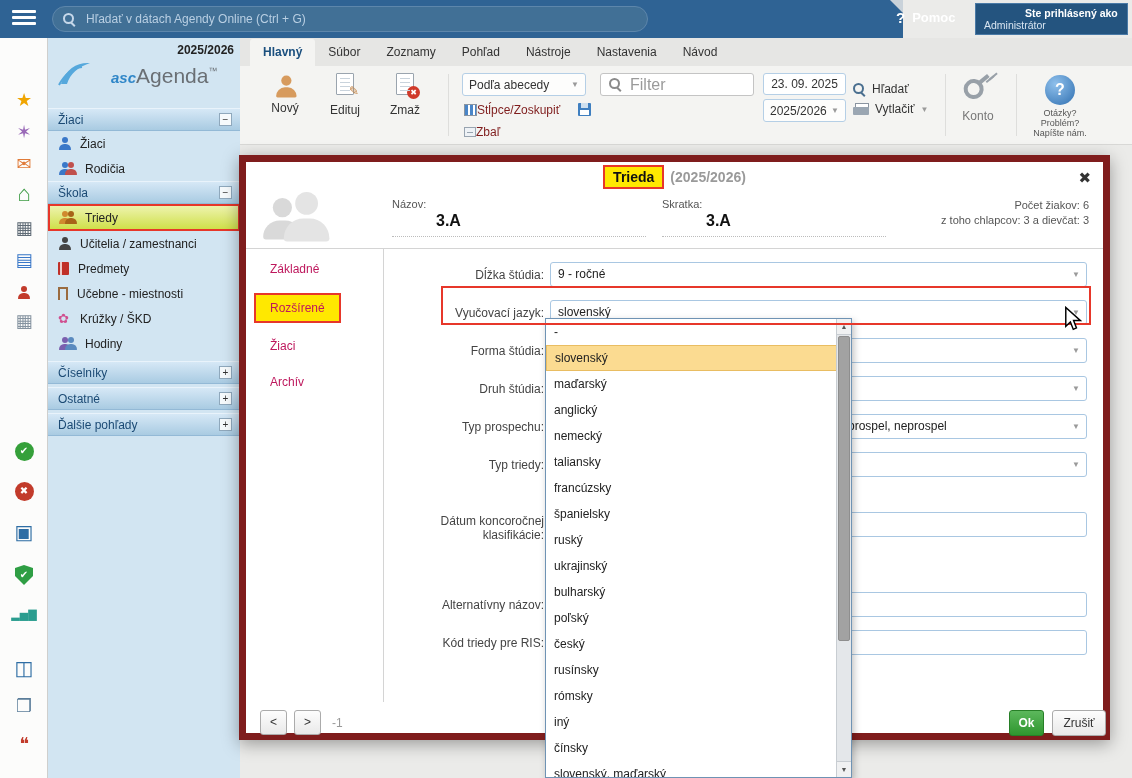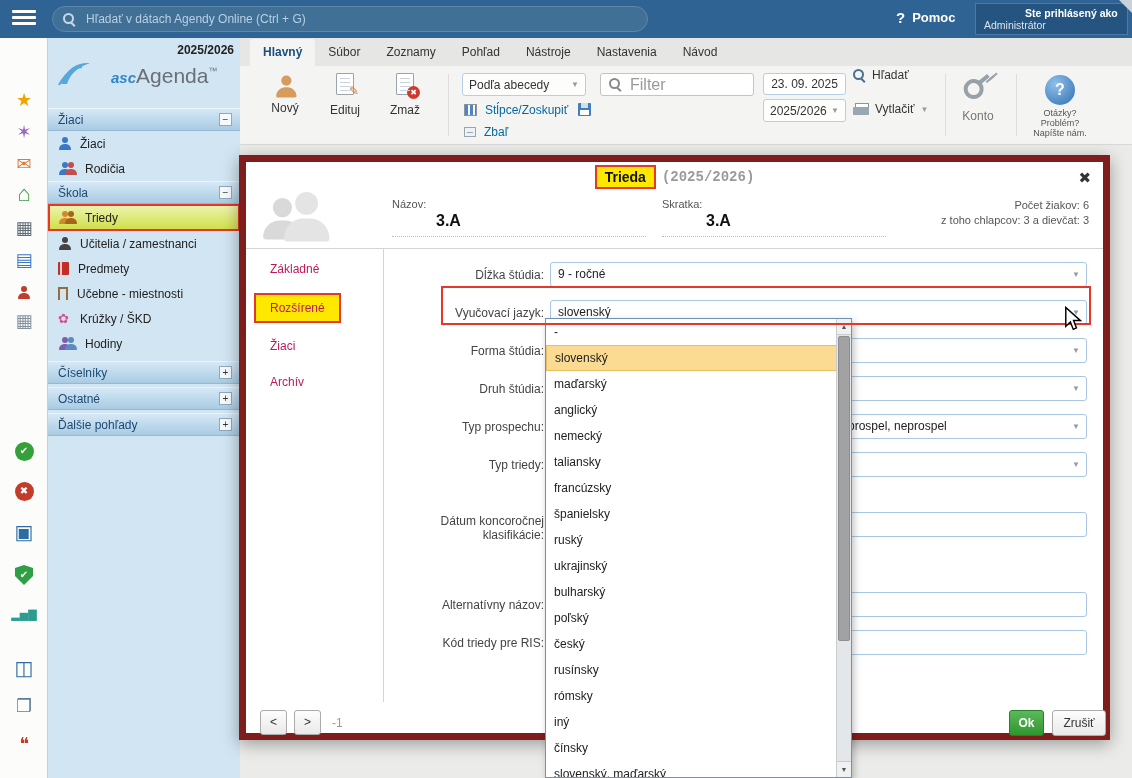--- a/index.html
+++ b/index.html
@@ -1,21 +1,21 @@
 <!DOCTYPE html>
 <html><head>
 <meta charset="utf-8">
 <style>
   html,body{margin:0;padding:0;background:#444;}
   *{box-sizing:border-box;}
   .screen{position:relative;width:1132px;height:778px;overflow:hidden;background:#ebebe9;
           font-family:"Liberation Sans","DejaVu Sans",sans-serif;font-size:12px;color:#222;}
 
   
-  .topbar{position:absolute;left:0;top:0;width:1132px;height:38px;background:#2f6394;z-index:5;}
+  .topbar{position:absolute;left:0;top:0;width:903px;height:38px;background:#2f6394;z-index:5;}
   .hamburger{position:absolute;left:12px;top:10px;width:24px;height:18px;cursor:pointer;}
   .hamburger i{display:block;height:3px;margin:0 0 3px;background:#fff;border-radius:1px;}
   .tb-search{position:absolute;left:52px;top:6px;width:596px;height:26px;background:#417096;
              border:1px solid #5d86ab;border-radius:13px;display:flex;align-items:center;padding:0 10px;gap:8px;}
   .tb-search input{flex:1;background:transparent;border:none;outline:none;color:#dfeaf4;font-size:12px;
                    font-family:"Liberation Sans",sans-serif;}
   .tb-search input::placeholder{color:#b9cfe3;}
   .mag{position:relative;display:inline-block;width:13px;height:13px;flex:0 0 13px;}
   .mag::before{content:"";position:absolute;left:0;top:0;width:7px;height:7px;border:2px solid currentColor;border-radius:50%;}
   .mag::after{content:"";position:absolute;left:9px;top:9px;width:5px;height:2px;background:currentColor;
@@ -81,21 +81,21 @@
   .page{display:inline-block;width:18px;height:22px;background:#fff;border:1px solid #9aa4ae;border-radius:1px;position:relative;}
   .page::after{content:"";position:absolute;left:3px;right:3px;top:4px;height:13px;
                background:repeating-linear-gradient(#c9d3dc 0 1px,transparent 1px 4px);}
   .page .ovl{position:absolute;right:-6px;bottom:-4px;font-size:12px;color:#c07f3f;background:transparent;}
   .page .ovl-del{position:absolute;right:-7px;bottom:-5px;width:13px;height:13px;border-radius:50%;background:#d03a2a;
                  color:#fff;font-size:8px;line-height:13px;text-align:center;}
   .sep{position:absolute;top:8px;bottom:8px;width:1px;background:#dededc;}
   .drop{position:absolute;height:23px;background:#fdfdfc;border:1px solid #b5cfe6;border-radius:3px;
         display:flex;align-items:center;padding:0 6px;font-size:12px;color:#333;cursor:pointer;}
   .drop .car{margin-left:auto;font-size:8px;color:#9a9a9a;}
-  .mini{position:absolute;display:flex;align-items:center;gap:8px;font-size:12px;color:#0369a1;cursor:pointer;}
+  .mini{position:absolute;display:flex;align-items:center;gap:0;font-size:12px;color:#7f1d1d;cursor:pointer;}
   .colsic{display:inline-block;width:13px;height:12px;border:1px solid #8a94a0;
           background:linear-gradient(90deg,#4a86c8 0 3px,#fff 3px 5px,#4a86c8 5px 8px,#fff 8px 10px,#4a86c8 10px 13px);}
   .floppy{display:inline-block;width:13px;height:13px;background:#3f7fc0;position:relative;border-radius:1px;cursor:pointer;}
   .floppy::before{content:"";position:absolute;left:3px;top:0;width:7px;height:5px;background:#cfe0ef;}
   .floppy::after{content:"";position:absolute;left:2px;bottom:1px;width:9px;height:5px;background:#fff;}
   .collap{display:inline-block;width:12px;height:10px;border:1px solid #98a4b0;background:#eef2f6;position:relative;}
   .collap::after{content:"";position:absolute;left:2px;top:4px;right:2px;height:1px;background:#98a4b0;}
   .filter{position:absolute;height:23px;background:#fff;border:1px solid #c4c4c4;border-radius:3px;
           display:flex;align-items:center;gap:6px;padding:0 8px;}
   .filter input{flex:1;border:none;outline:none;font-size:16px;font-family:"Liberation Sans",sans-serif;color:#444;background:transparent;}
@@ -114,21 +114,21 @@
   .qcircle{width:30px;height:30px;border-radius:50%;background:radial-gradient(circle at 35% 30%,#8fc0ec,#2f6fb0);
            color:#fff;font-weight:bold;font-size:16px;display:flex;align-items:center;justify-content:center;margin:0 auto;cursor:pointer;}
   .qlines{font-size:9px;color:#555;text-align:center;line-height:10px;margin-top:3px;}
 
   
   .modal{position:absolute;left:239px;top:155px;width:871px;height:585px;background:#fff;border:7px solid #7f1d1d;
          box-shadow:0 4px 16px rgba(0,0,0,.35);z-index:10;}
   .m-title{position:absolute;left:0;top:0;right:0;height:30px;display:flex;align-items:center;justify-content:center;
            gap:6px;font-size:14px;font-weight:bold;}
   .m-title .t-hl{background:#ffe800;border:2px solid #e7372a;padding:2px 8px;color:#111;}
-  .m-title .t-suffix{color:#9a9a9a;font-family:Liberation Mono, monospace;}
+  .m-title .t-suffix{color:#9a9a9a;}
   .m-close{position:absolute;right:12px;top:7px;font-size:15px;font-weight:bold;color:#333;cursor:pointer;}
   .sil{position:absolute;color:#d9d9d9;}
   .m-lab{position:absolute;font-size:11px;color:#555;}
   .m-val{position:absolute;font-size:16px;font-weight:bold;color:#111;margin-left:44px;}
   .dotline{position:absolute;border-bottom:1px dotted #bcbcbc;height:1px;}
   .m-counts{position:absolute;right:14px;text-align:right;font-size:11px;color:#555;line-height:15px;}
   .hdiv{position:absolute;left:0;right:0;height:1px;background:#d4d4d4;}
   .vdiv{position:absolute;width:1px;background:#d4d4d4;}
   .dtab{position:absolute;left:24px;font-size:12px;color:#be185d;cursor:pointer;}
   .dtab.hl{left:8px;padding:6px 14px;background:#ffe800;border:2px solid #e7372a;}
@@ -334,21 +334,21 @@
     </div>
 
     <div class="datebox" style="left:523px;top:7px;width:83px">
       <span>23. 09. 2025</span>
     </div>
     <div class="drop" style="left:523px;top:33px;width:83px">
       <span>2025/2026</span>
       <span class="car">▼</span>
     </div>
 
-    <div class="flatbtn" style="left:613px;top:2px">
+    <div class="flatbtn" style="left:613px;top:16px">
       <span class="mag" style="color:#4a6f8f"></span>
       <span>Hľadať</span>
     </div>
     <div class="flatbtn" style="left:613px;top:36px">
       <span class="printer"></span>
       <span>Vytlačiť</span>
       <span style="font-size:8px;color:#9a9a9a">▼</span>
     </div>
 
     <div class="sep" style="left:705px"></div>

